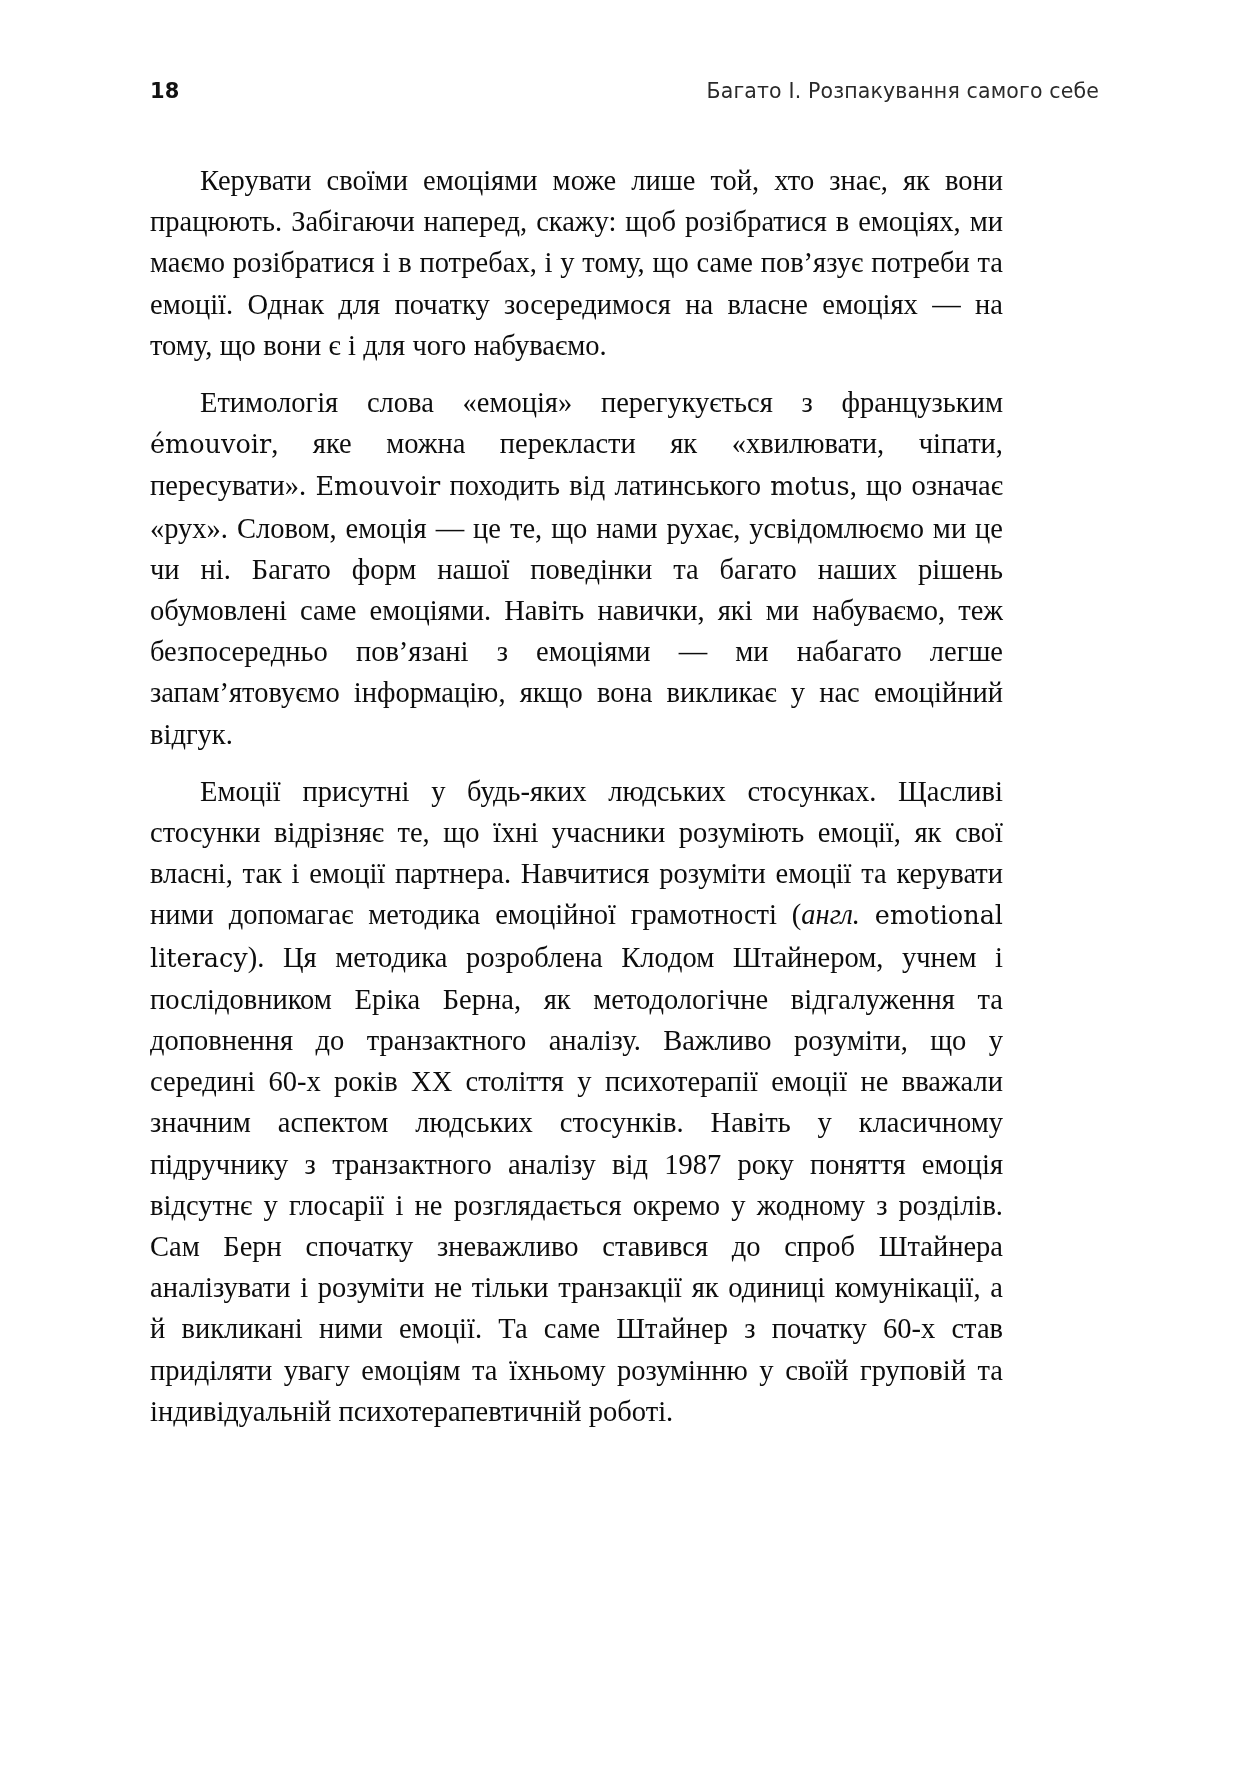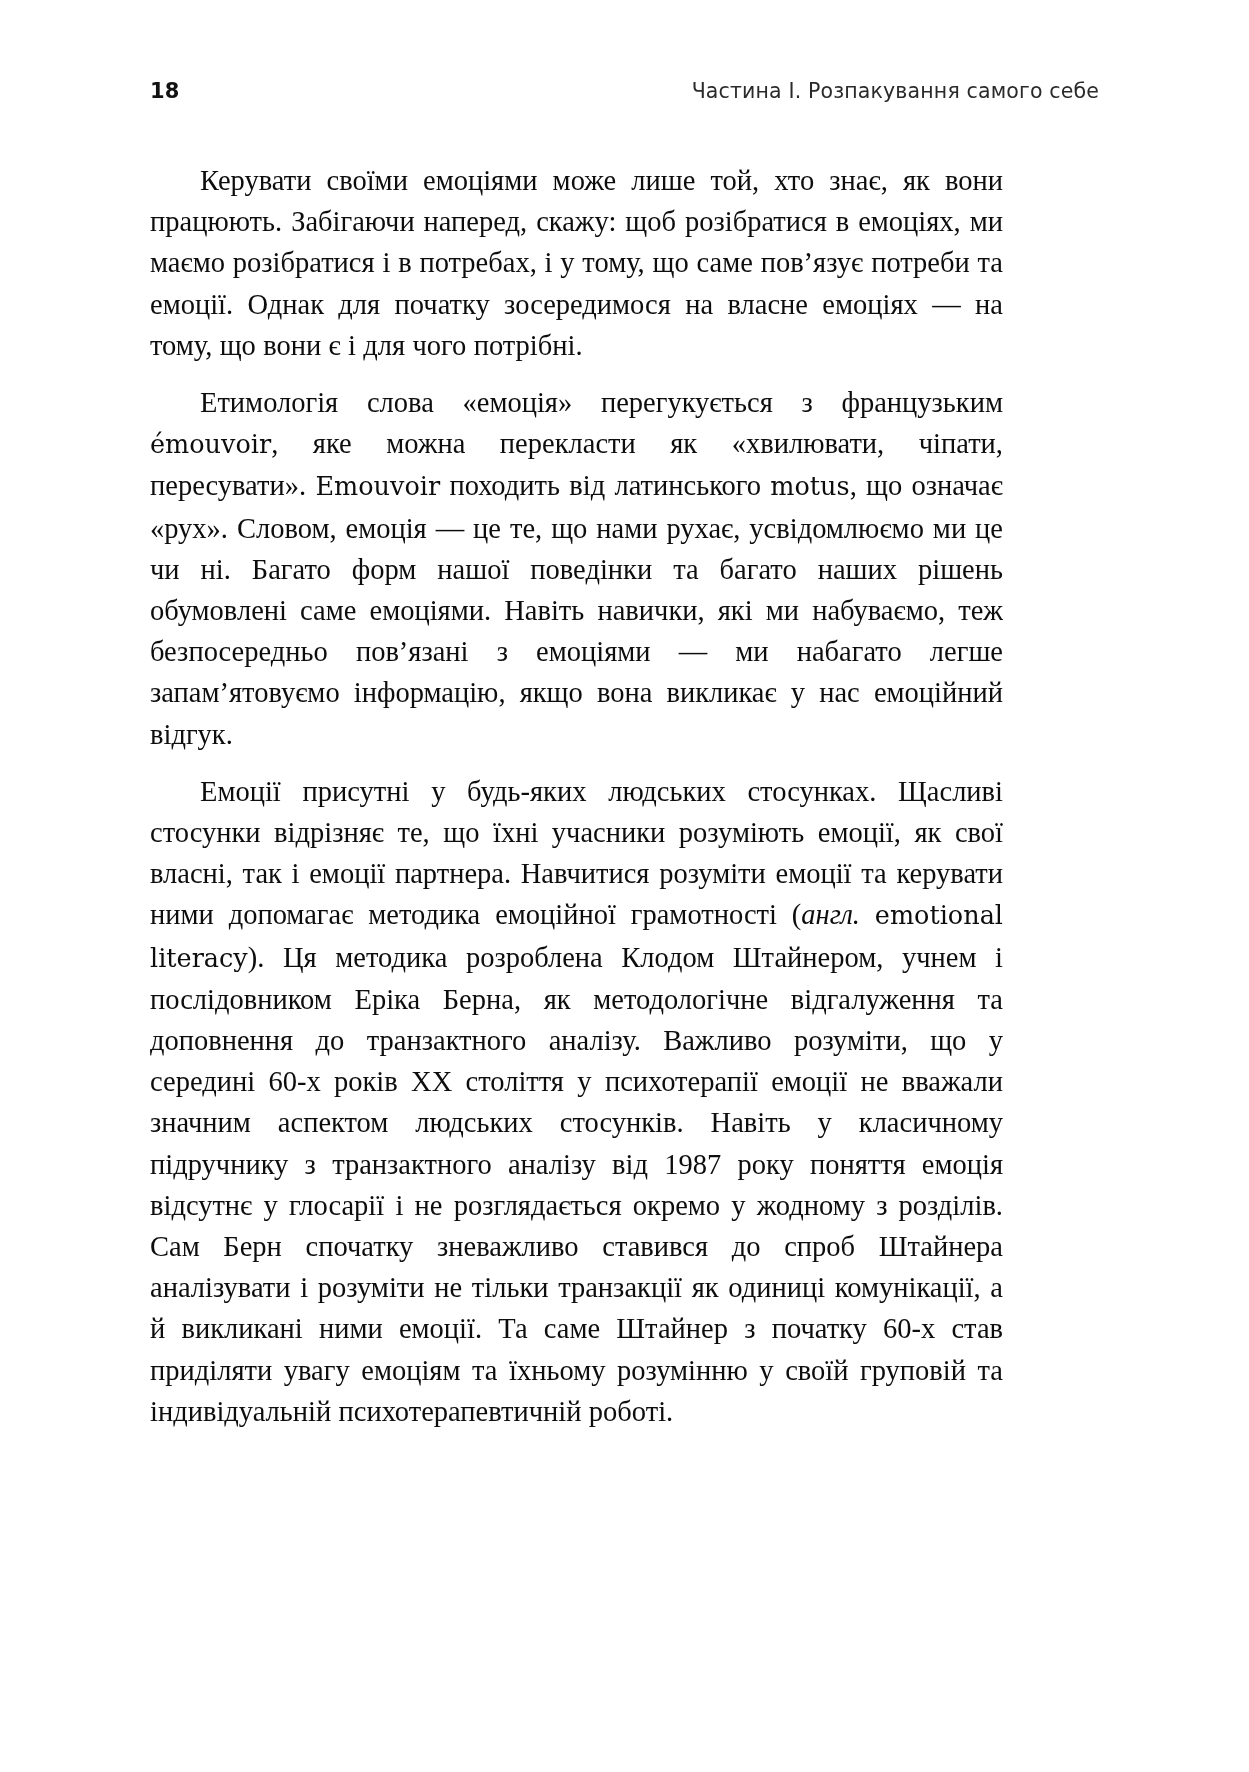--- a/index.html
+++ b/index.html
@@ -77,22 +77,22 @@
     font-style: italic;
   }
 </style>
 </head>
 <body>
 
 <div class="page">
 
   <div class="running-head">
     <div class="folio">18</div>
-    <div class="head-title">Частина I. Розпакування самого себе</div>
+    <div class="head-title">Багато I. Розпакування самого себе</div>
   </div>
 
   <div class="textblock">
-    <p class="para">Керувати своїми емоціями може лише той, хто знає, як вони працюють. Забігаючи наперед, скажу: щоб розібратися в емоціях, ми маємо розібратися і в потребах, і у тому, що саме пов’язує потреби та емоції. Однак для початку зосередимося на власне емоціях — на тому, що вони є і для чого потрібні.</p>
+    <p class="para">Керувати своїми емоціями може лише той, хто знає, як вони працюють. Забігаючи наперед, скажу: щоб розібратися в емоціях, ми маємо розібратися і в потребах, і у тому, що саме пов’язує потреби та емоції. Однак для початку зосередимося на власне емоціях — на тому, що вони є і для чого набуваємо.</p>
     <p class="para">Етимологія слова «емоція» перегукується з французьким <span class="foreign">émouvoir</span>, яке можна перекласти як «хвилювати, чіпати, пересувати». <span class="foreign">Emouvoir</span> походить від латинського <span class="foreign">motus</span>, що означає «рух». Словом, емоція — це те, що нами рухає, усвідомлюємо ми це чи ні. Багато форм нашої поведінки та багато наших рішень обумовлені саме емоціями. Навіть навички, які ми набуваємо, теж безпосередньо пов’язані з емоціями — ми набагато легше запам’ятовуємо інформацію, якщо вона викликає у нас емоційний відгук.</p>
     <p class="para">Емоції присутні у будь-яких людських стосунках. Щасливі стосунки відрізняє те, що їхні учасники розуміють емоції, як свої власні, так і емоції партнера. Навчитися розуміти емоції та керувати ними допомагає методика емоційної грамотності (<span class="ital">англ.</span> <span class="foreign">emotional literacy</span>). Ця методика розроблена Клодом Штайнером, учнем і послідовником Еріка Берна, як методологічне відгалуження та доповнення до транзактного аналізу. Важливо розуміти, що у середині 60-х років XX століття у психотерапії емоції не вважали значним аспектом людських стосунків. Навіть у класичному підручнику з транзактного аналізу від 1987 року поняття емоція відсутнє у глосарії і не розглядається окремо у жодному з розділів. Сам Берн спочатку зневажливо ставився до спроб Штайнера аналізувати і розуміти не тільки транзакції як одиниці комунікації, а й викликані ними емоції. Та саме Штайнер з початку 60-х став приділяти увагу емоціям та їхньому розумінню у своїй груповій та індивідуальній психотерапевтичній роботі.</p>
   </div>
 
 </div>
 
 </body></html>

